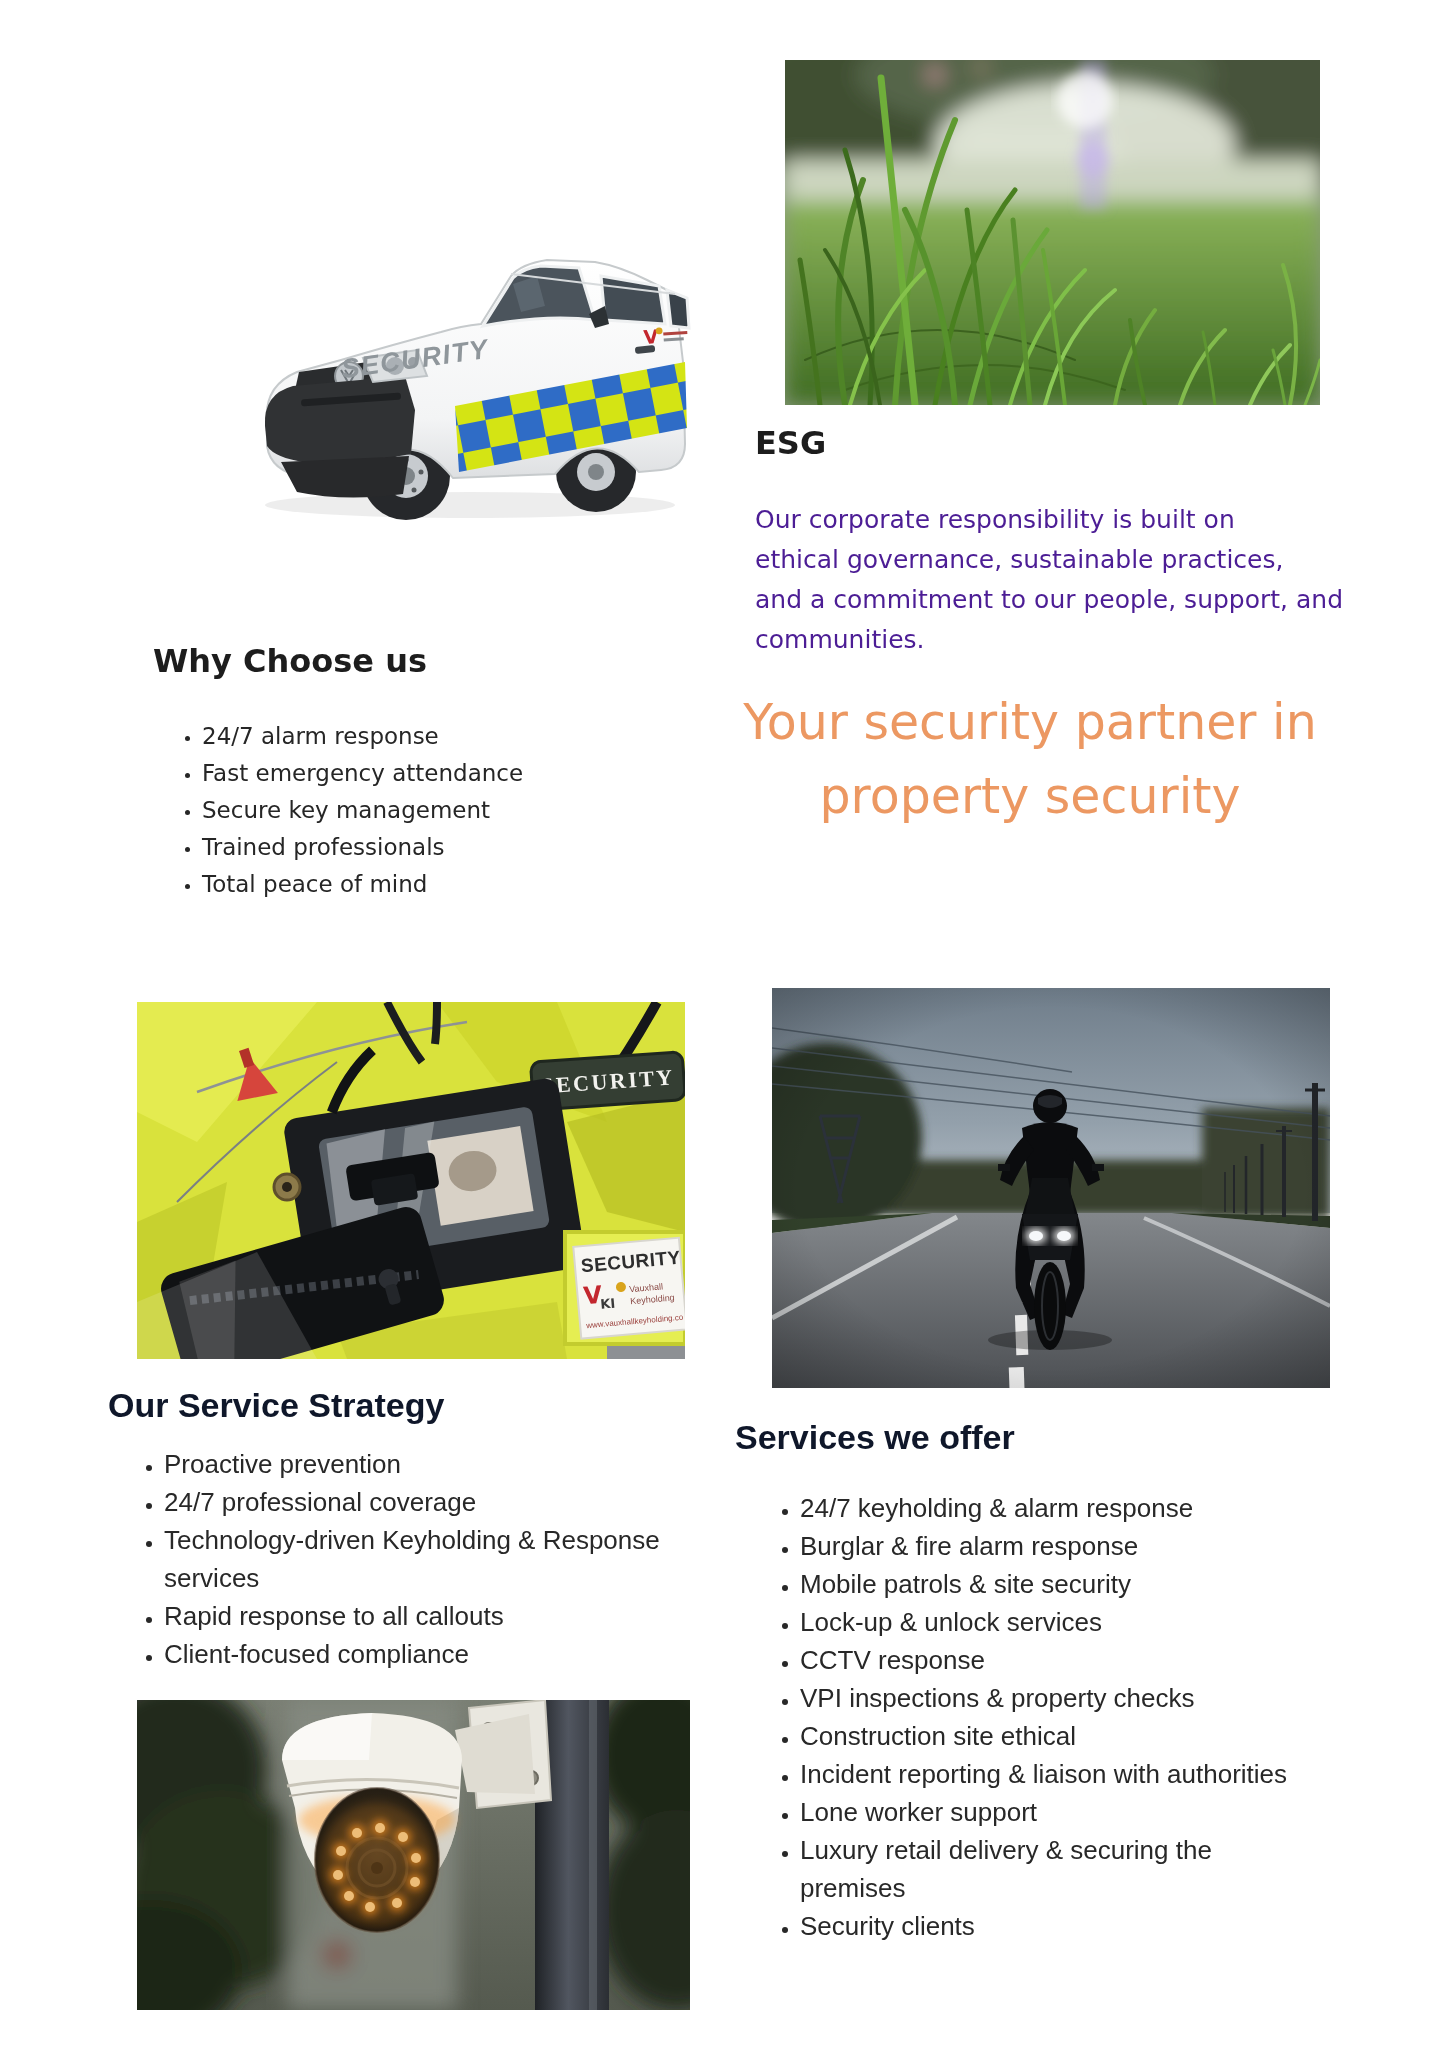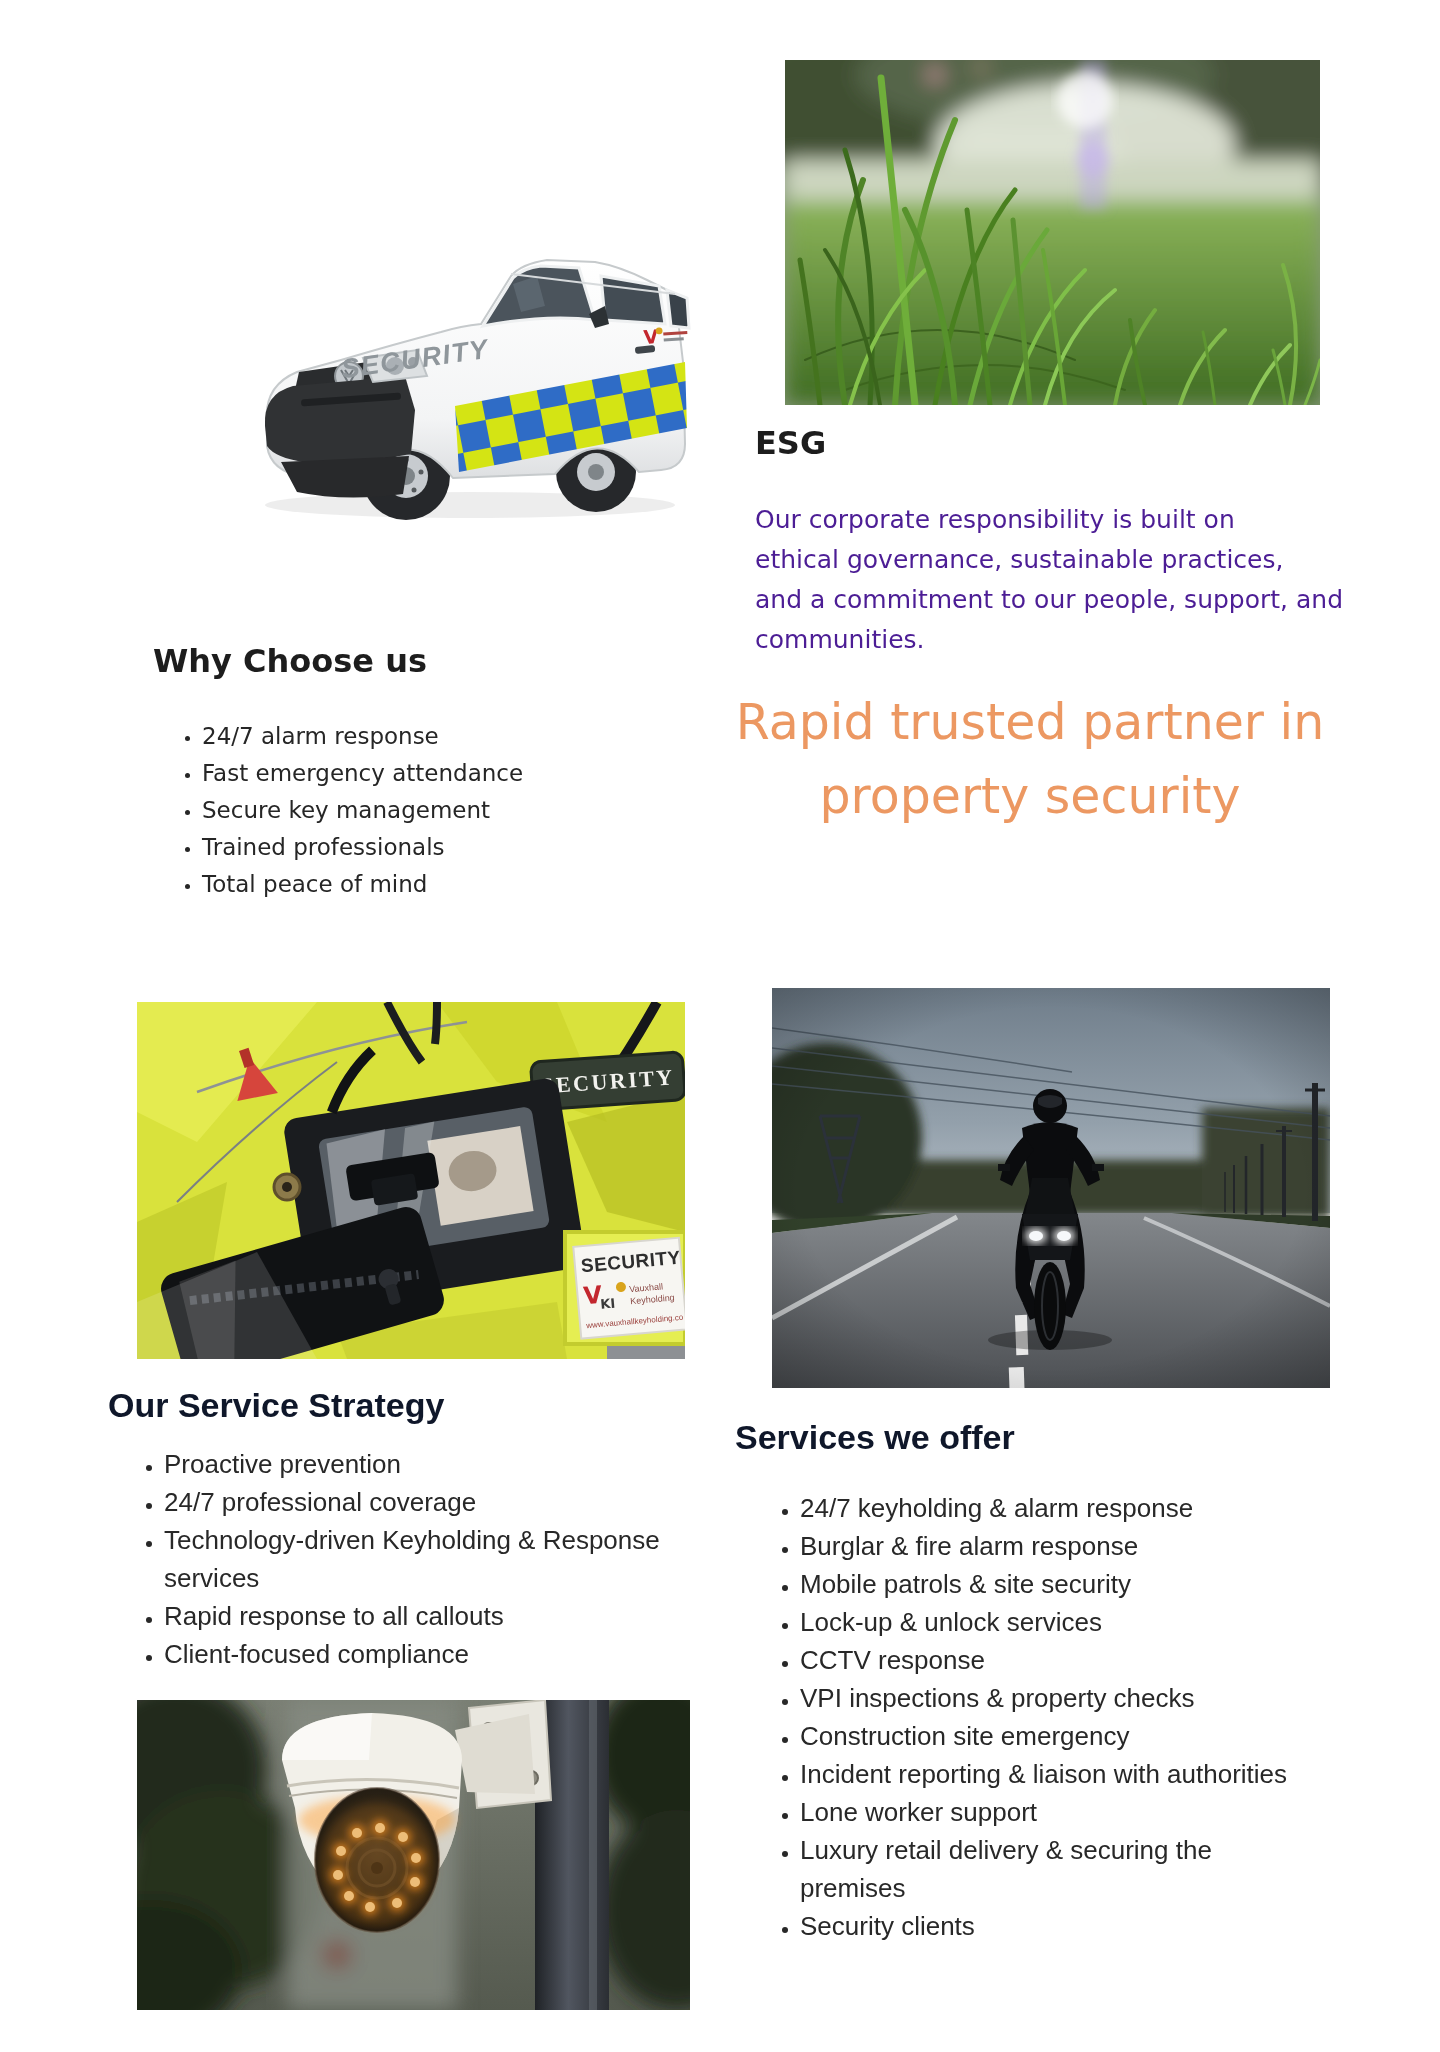--- a/index.html
+++ b/index.html
@@ -177,21 +177,21 @@
     <ul class="list-round" style="margin-top:38px;">
         <li>24/7 alarm response</li>
         <li>Fast emergency attendance</li>
         <li>Secure key management</li>
         <li>Trained professionals</li>
         <li>Total peace of mind</li>
       </ul>
   </section>
 
   <div class="abs tagline" id="tagline" style="left:690px;top:686px;width:680px;">
-    <div>Rapid trusted partner in</div>
+    <div>Your security partner in</div>
     <div>property security</div>
   </div>
 
   <div class="photo" id="vest-photo" style="left:137px;top:1002px;width:548px;height:357px;" role="img" aria-label="Hi-vis security vest with ID wallet and badge">
     <svg width="548" height="357" viewBox="0 0 548 357">
       <rect width="548" height="357" fill="#d9e23c"></rect>
       <g>
         <polygon points="0,0 180,0 60,140 0,110" fill="#e8f058" opacity="0.7"></polygon>
         <polygon points="300,0 420,0 470,120 360,80" fill="#cdd62c" opacity="0.8"></polygon>
         <polygon points="430,120 548,90 548,230 470,210" fill="#b6bf22" opacity="0.7"></polygon>
@@ -355,21 +355,21 @@
 
   <section class="abs" id="services" style="left:735px;top:1418px;width:690px;">
     <h2 class="h-arial">Services we offer</h2>
     <ul class="list-arial" style="margin-top:32px;">
         <li>24/7 keyholding &amp; alarm response</li>
         <li>Burglar &amp; fire alarm response</li>
         <li>Mobile patrols &amp; site security</li>
         <li>Lock-up &amp; unlock services</li>
         <li>CCTV response</li>
         <li>VPI inspections &amp; property checks</li>
-        <li>Construction site emergency</li>
+        <li>Construction site ethical</li>
         <li>Incident reporting &amp; liaison with authorities</li>
         <li>Lone worker support</li>
         <li>Luxury retail delivery &amp; securing the
 premises</li>
         <li>Security clients</li>
       </ul>
   </section>
 
   <div class="photo" id="cctv-photo" style="left:137px;top:1700px;width:553px;height:310px;" role="img" aria-label="White CCTV dome camera with amber LED ring mounted on a pole">
     <svg width="553" height="310" viewBox="0 0 553 310">

